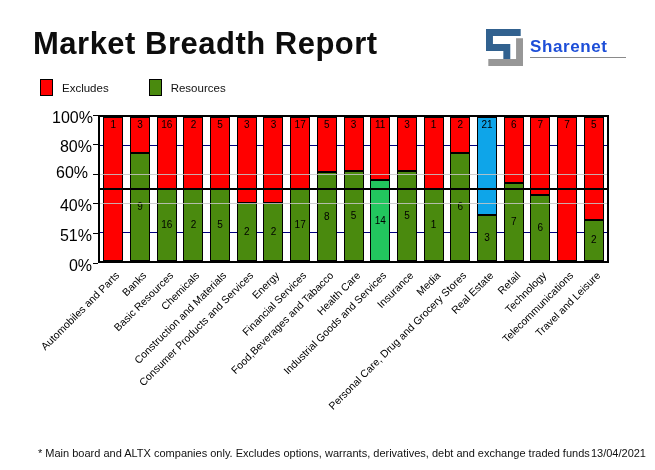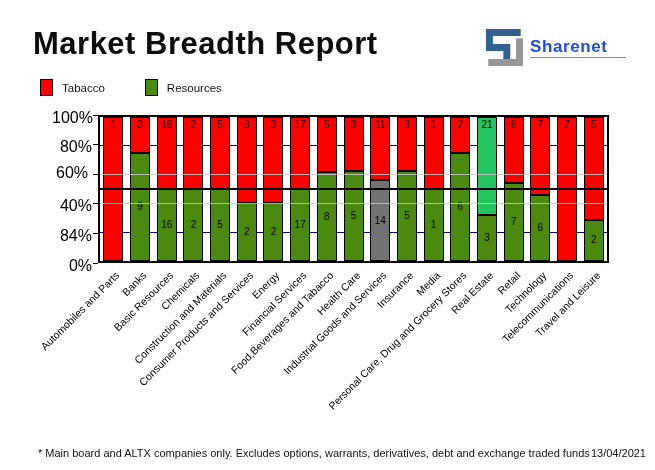--- a/index.html
+++ b/index.html
@@ -67,21 +67,21 @@
     </svg>
     <div class="brand-text">
       <div class="brand-name">Sharenet</div>
       <div class="brand-divider"></div>
     </div>
   </div>
 
   <div class="legend">
     <div class="legend-item">
       <span class="legend-swatch" id="swatch-declined" style="background: rgb(255, 0, 0);"></span>
-      <span class="legend-label">Tabacco</span>
+      <span class="legend-label">Excludes</span>
     </div>
     <div class="legend-item">
       <span class="legend-swatch" id="swatch-advanced" style="background: rgb(74, 138, 14);"></span>
       <span class="legend-label">Resources</span>
     </div>
   </div>
 
   <div class="plot" id="plot">
     <div class="bars-row" id="bars-row">
         <div class="bar-col">
@@ -179,21 +179,21 @@
             <div class="seg seg-advanced" style="height: 62.5%; background: rgb(74, 138, 14);">
               <span class="seg-label">5</span>
             </div>
           </div>
         </div>
         <div class="bar-col">
           <div class="bar">
             <div class="seg seg-declined" style="height: 44%; background: rgb(255, 0, 0);">
               <span class="seg-label">11</span>
             </div>
-            <div class="seg seg-advanced" style="height: 56%; background: #737373;">
+            <div class="seg seg-advanced" style="height: 56%; background: #22c55e;">
               <span class="seg-label">14</span>
             </div>
           </div>
         </div>
         <div class="bar-col">
           <div class="bar">
             <div class="seg seg-declined" style="height: 37.5%; background: rgb(255, 0, 0);">
               <span class="seg-label">3</span>
             </div>
             <div class="seg seg-advanced" style="height: 62.5%; background: rgb(74, 138, 14);">
@@ -216,21 +216,21 @@
             <div class="seg seg-declined" style="height: 25%; background: rgb(255, 0, 0);">
               <span class="seg-label">2</span>
             </div>
             <div class="seg seg-advanced" style="height: 75%; background: rgb(74, 138, 14);">
               <span class="seg-label">6</span>
             </div>
           </div>
         </div>
         <div class="bar-col">
           <div class="bar">
-            <div class="seg seg-declined" style="height: 67.7419%; background: #22c55e;">
+            <div class="seg seg-declined" style="height: 67.7419%; background: #0ea5e9;">
               <span class="seg-label">21</span>
             </div>
             <div class="seg seg-advanced" style="height: 32.2581%; background: rgb(74, 138, 14);">
               <span class="seg-label">3</span>
             </div>
           </div>
         </div>
         <div class="bar-col">
           <div class="bar">
             <div class="seg seg-declined" style="height: 46.1538%; background: rgb(255, 0, 0);">
@@ -278,21 +278,21 @@
 
   <div id="y-axis">
       <div class="ytick-label" style="left: 52px; top: 108.5px;">100%</div>
       <div class="ytick-mark" style="left: 93px; top: 114.5px;"></div>
       <div class="ytick-label" style="left: 52px; top: 138.1px;">80%</div>
       <div class="ytick-mark" style="left: 93px; top: 144.1px;"></div>
       <div class="ytick-label" style="left: 52px; top: 164px; text-align: center;">60%</div>
       <div class="ytick-mark" style="left: 93px; top: 173.7px;"></div>
       <div class="ytick-label" style="left: 52px; top: 197.3px;">40%</div>
       <div class="ytick-mark" style="left: 93px; top: 203.3px;"></div>
-      <div class="ytick-label" style="left: 52px; top: 226.9px;">84%</div>
+      <div class="ytick-label" style="left: 52px; top: 226.9px;">51%</div>
       <div class="ytick-mark" style="left: 93px; top: 232.9px;"></div>
       <div class="ytick-label" style="left: 52px; top: 256.5px;">0%</div>
       <div class="ytick-mark" style="left: 93px; top: 262.5px;"></div>
     </div>
   <div id="x-labels">
       <div class="xlabel" style="left: -116.658px; top: 269px;">Automobiles and Parts</div>
       <div class="xlabel" style="left: -89.9737px; top: 269px;">Banks</div>
       <div class="xlabel" style="left: -63.2895px; top: 269px;">Basic Resources</div>
       <div class="xlabel" style="left: -36.6053px; top: 269px;">Chemicals</div>
       <div class="xlabel" style="left: -9.92105px; top: 269px;">Construction and Materials</div>

